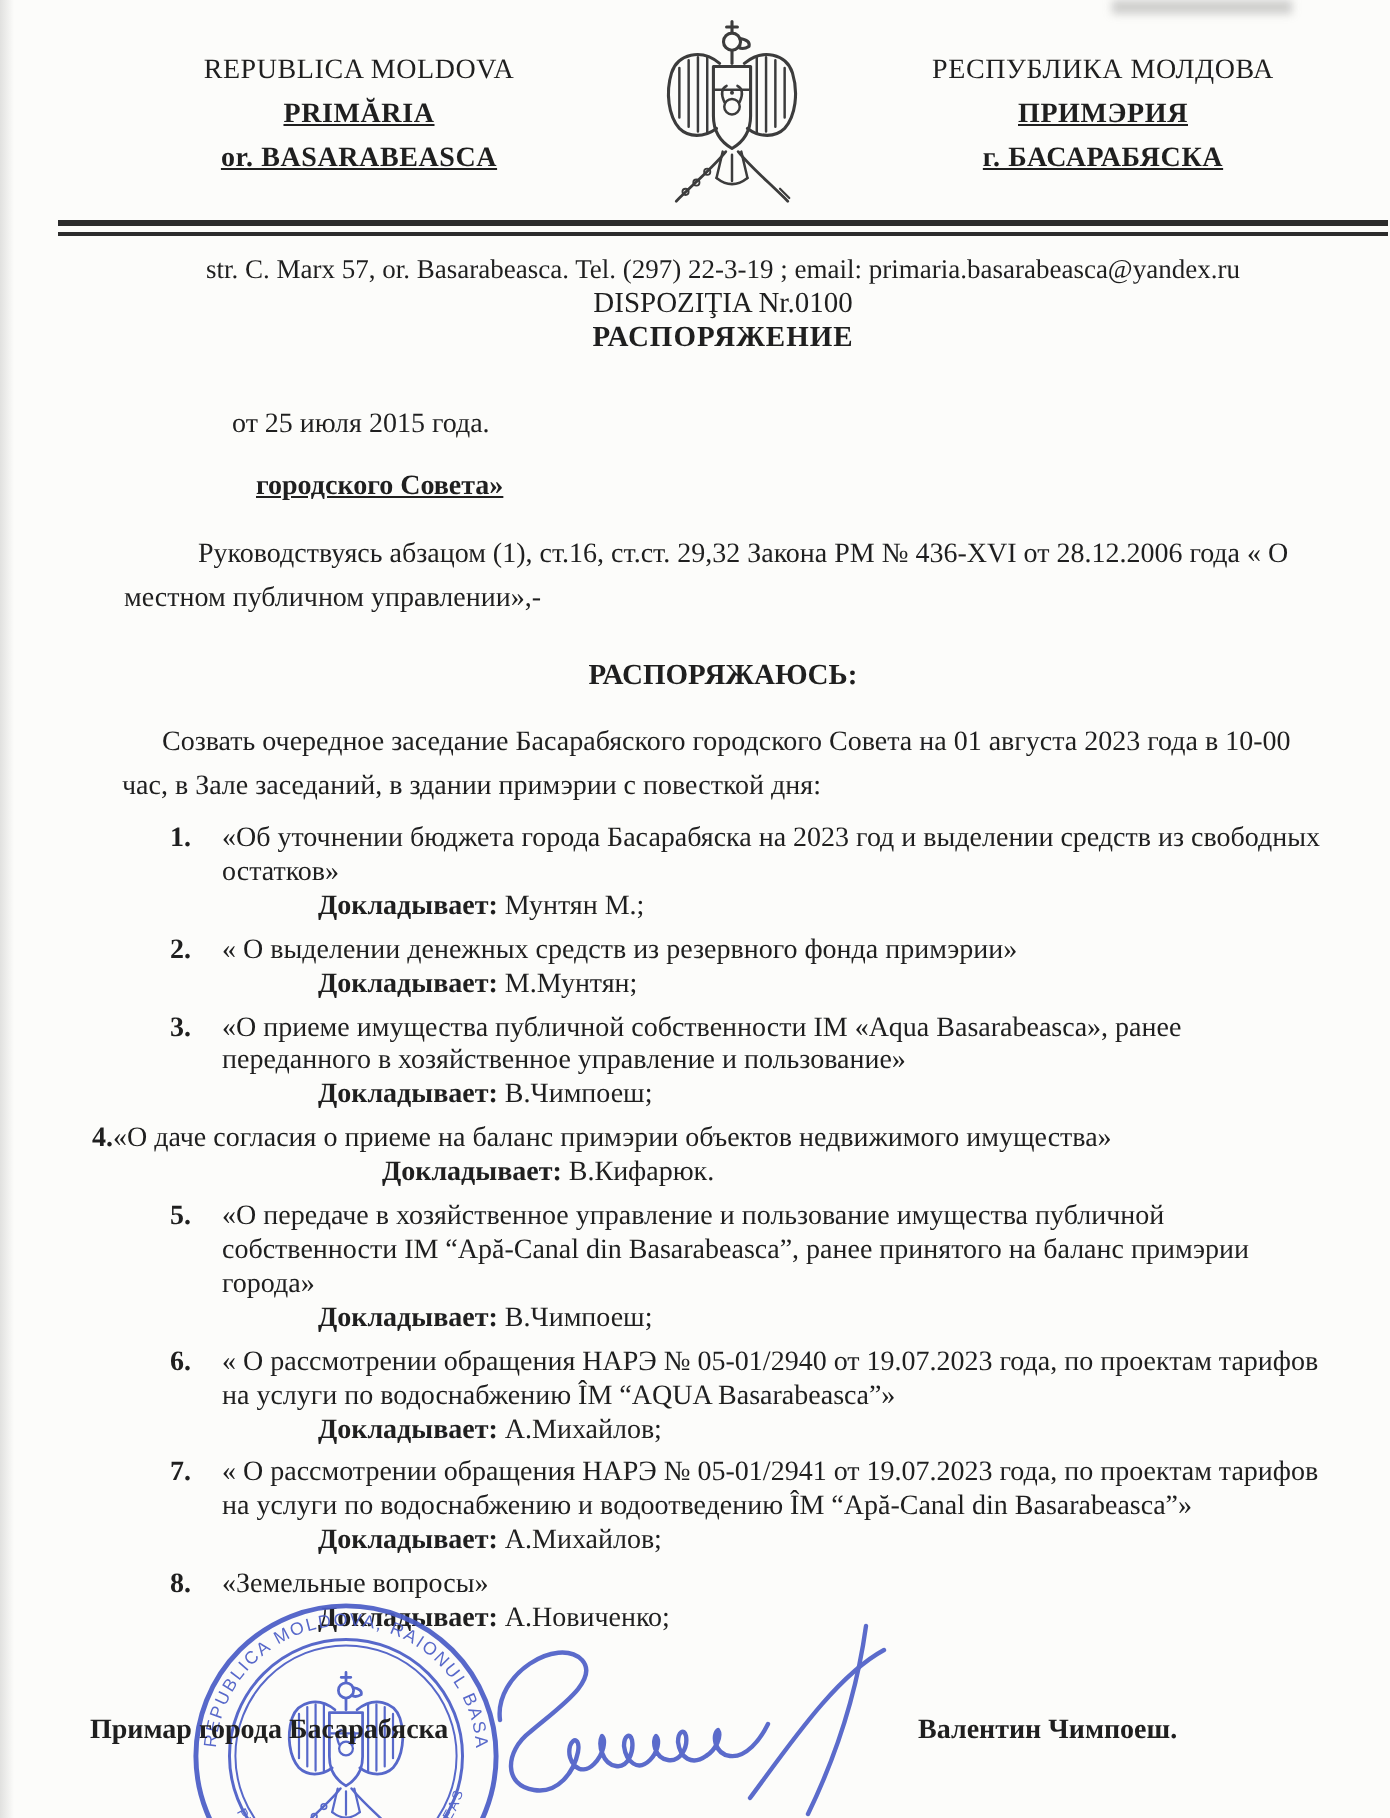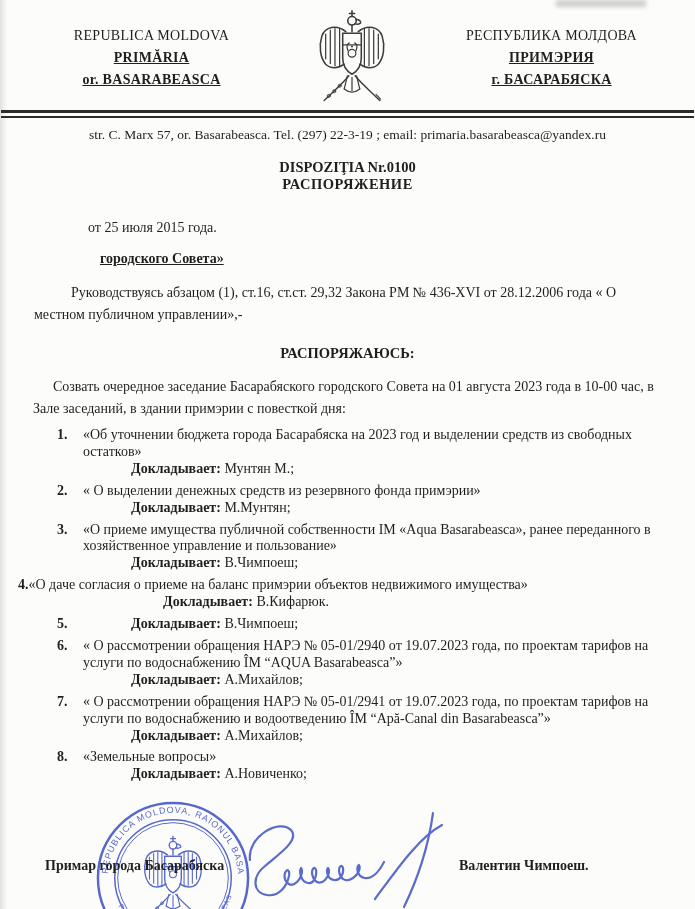--- a/index.html
+++ b/index.html
@@ -4,40 +4,41 @@
 <style>
   html,body{margin:0;padding:0;}
   .page{
     position:relative;
     width:695px;height:909px;
     background:#fcfcfa;
     font-family:"Liberation Serif","DejaVu Serif",serif;
     color:#1f1f1f;
     overflow:hidden;
     box-sizing:border-box;
+    padding-left:28px;
   }
   
   .scan-streak{position:absolute;left:0;top:0;width:7px;height:100%;
     background:linear-gradient(to right,rgba(60,60,60,.14),rgba(60,60,60,0));pointer-events:none;}
   .scan-smudge{position:absolute;left:556px;top:0;width:90px;height:7px;
     background:rgba(120,120,120,.35);filter:blur(2px);pointer-events:none;}
 
   
   .letterhead{display:flex;align-items:center;justify-content:space-between;
     padding:10px 26px 0 34px;}
   .lh-col{width:235px;text-align:center;font-size:14px;line-height:22px;}
   .lh-col .l1{font-weight:normal;letter-spacing:.3px;}
   .lh-col .l2,.lh-col .l3{font-weight:bold;letter-spacing:.3px;text-decoration:underline;}
   .lh-emblem{width:86px;height:96px;color:#3c3c3c;}
 
   .sep{margin:4px 1px 0 1px;height:3px;
     border-top:3px solid #2c2c2c;border-bottom:2px solid #2c2c2c;}
 
   .contact{margin-top:8px;text-align:center;font-size:13.5px;line-height:17px;}
-  .doc-title{margin-top:16px;text-align:center;font-weight:bold;font-size:14.5px;line-height:17px;}
+  .doc-title{margin-top:1px;text-align:center;font-weight:normal;font-size:14.5px;line-height:17px;}
   .doc-title2{text-align:center;font-weight:bold;font-size:14.5px;line-height:17px;letter-spacing:.5px;}
 
   .date-line{margin:27px 0 0 88px;font-size:14px;}
   .subject{margin:12px 0 0 42px;font-weight:bold;font-size:14px;line-height:21px;}
   .subject .s2{margin-left:58px;text-decoration:underline;}
 
   .preamble{margin:13px 33px 0 34px;font-size:14px;line-height:21.5px;
     text-indent:37px;text-align:left;}
   .order-heading{margin-top:20px;text-align:center;font-weight:bold;font-size:14.5px;}
   .order-intro{margin:14px 30px 0 33px;font-size:14px;line-height:21.5px;text-indent:20px;}
@@ -152,21 +153,21 @@
     </li>
     <li>
       <span class="num">3.</span><span>«О приеме имущества публичной собственности IM «Aqua Basarabeasca», ранее переданного в хозяйственное управление и пользование»</span>
       <div class="speaker"><b>Докладывает:</b> <span>В.Чимпоеш;</span></div>
     </li>
     <li>
       <span class="num">4.</span><span>«О даче согласия о приеме на баланс примэрии объектов недвижимого имущества»</span>
       <div class="speaker"><b>Докладывает:</b> <span>В.Кифарюк.</span></div>
     </li>
     <li>
-      <span class="num">5.</span>
+      <span class="num">5.</span><span>«О передаче в хозяйственное управление и пользование имущества публичной собственности IM “Apă-Canal din Basarabeasca”, ранее принятого на баланс примэрии города»</span>
       <div class="speaker"><b>Докладывает:</b> <span>В.Чимпоеш;</span></div>
     </li>
     <li>
       <span class="num">6.</span><span>« О рассмотрении обращения НАРЭ № 05-01/2940 от 19.07.2023 года, по проектам тарифов на услуги по водоснабжению  ÎM “AQUA Basarabeasca”»</span>
       <div class="speaker"><b>Докладывает:</b> <span>А.Михайлов;</span></div>
     </li>
     <li>
       <span class="num">7.</span><span>« О рассмотрении обращения НАРЭ № 05-01/2941 от 19.07.2023 года, по проектам тарифов на услуги по водоснабжению и водоотведению  ÎM “Apă-Canal din Basarabeasca”»</span>
       <div class="speaker"><b>Докладывает:</b> <span>А.Михайлов;</span></div>
     </li>

